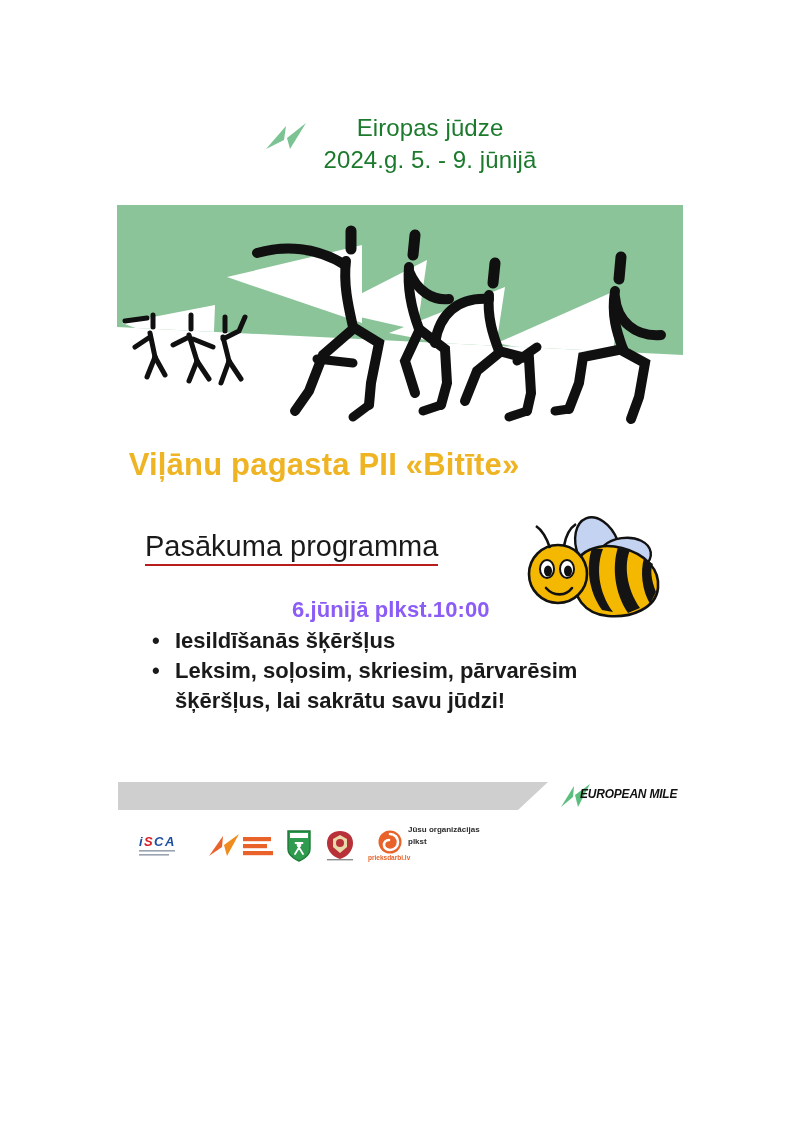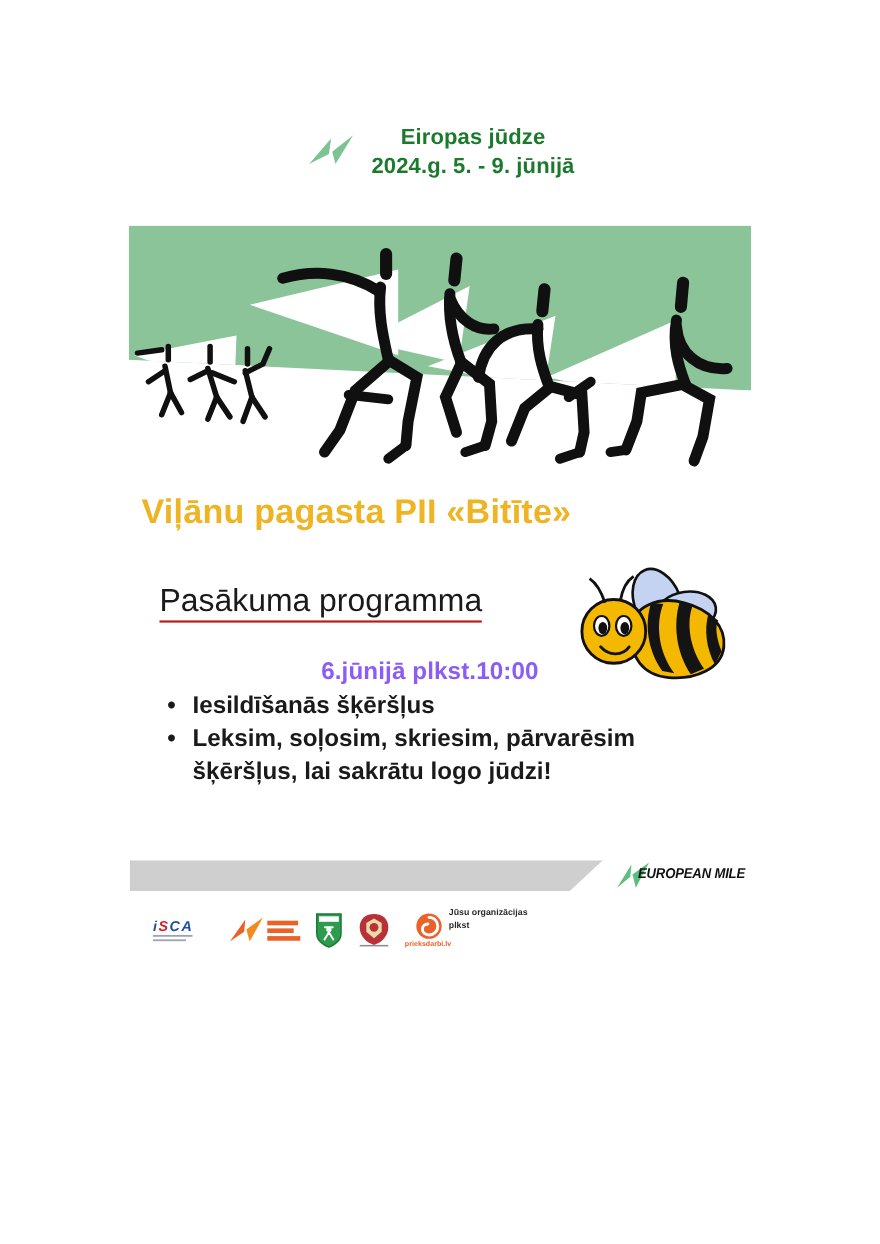--- a/index.html
+++ b/index.html
@@ -27,22 +27,22 @@
     gap: 14px;
   }
   .header-logo {
     width: 46px;
     height: 40px;
     flex: none;
     margin-top: 6px;
   }
   .header-text {
     color: #1C7A2C;
-    font-size: 20px;
-    font-weight: bold;
+    font-size: 24px;
+    font-weight: normal;
     line-height: 1.32;
     text-align: center;
     letter-spacing: 0.1px;
   }
 
   
   .hero {
     position: absolute;
     top: 205px;
     left: 117px;
@@ -301,21 +301,21 @@
 
 <div class="event-time">6.jūnijā plkst.10:00</div>
 
 <ul class="bullet-list">
   <li>
     <span class="dot">•</span>
     <span>Iesildīšanās šķēršļus</span>
   </li>
   <li>
     <span class="dot">•</span>
-    <span>Leksim, soļosim, skriesim, pārvarēsim šķēršļus, lai sakrātu logo jūdzi!</span>
+    <span>Leksim, soļosim, skriesim, pārvarēsim šķēršļus, lai sakrātu savu jūdzi!</span>
   </li>
 </ul>
 
 <div class="footer-banner">
   <svg viewBox="0 0 556 28" xmlns="http://www.w3.org/2000/svg">
     <path d="M0 0 H430 L400 28 H0 Z" fill="#CFCFCF"></path>
     <g>
       <path d="M443 25 L456 4 L455 15 Z" fill="#5CBE7E"></path>
       <path d="M457 13 L472 2 L460 25 Z" fill="#5CBE7E"></path>
     </g>

